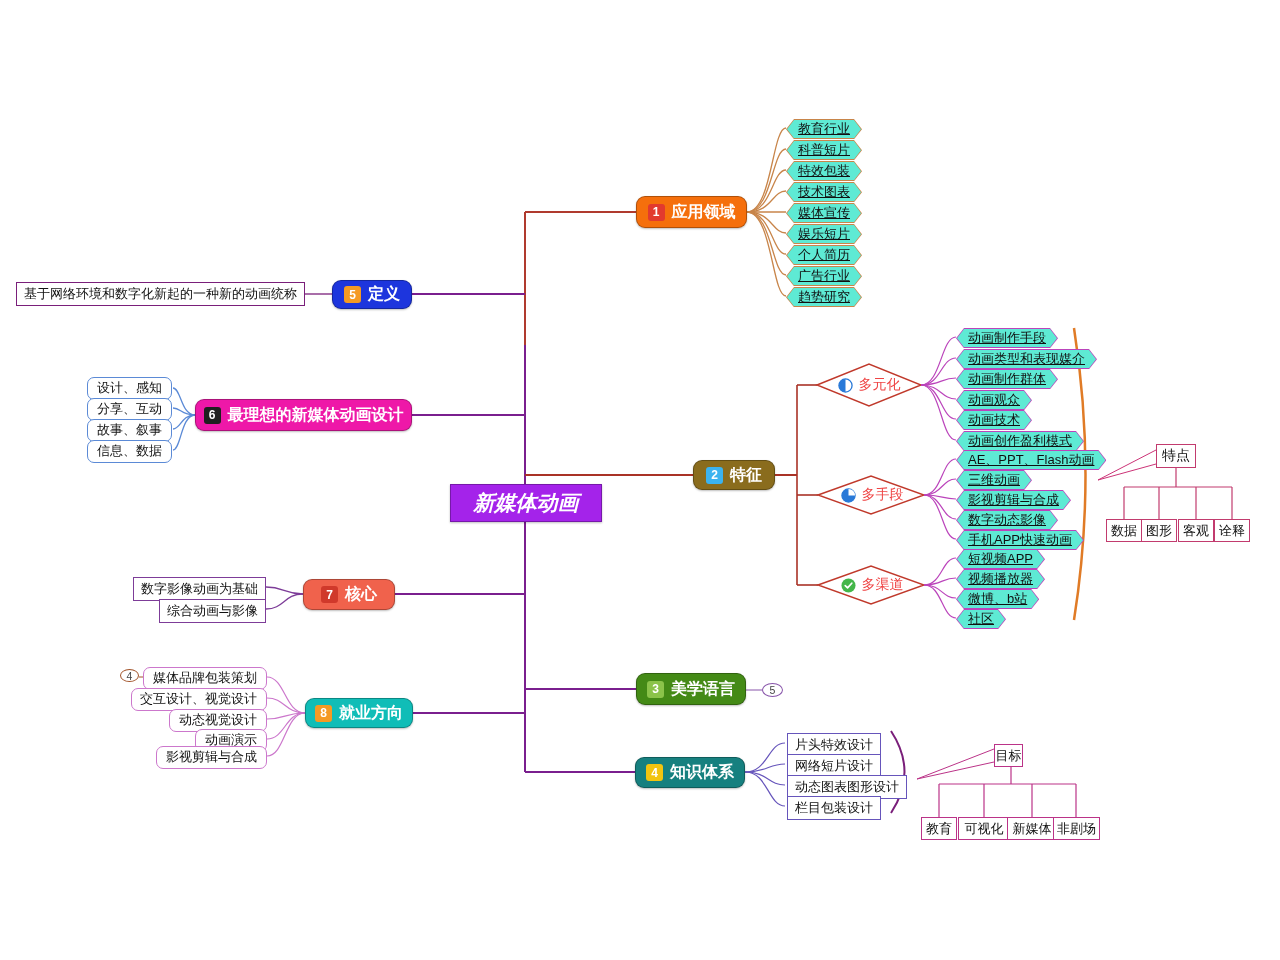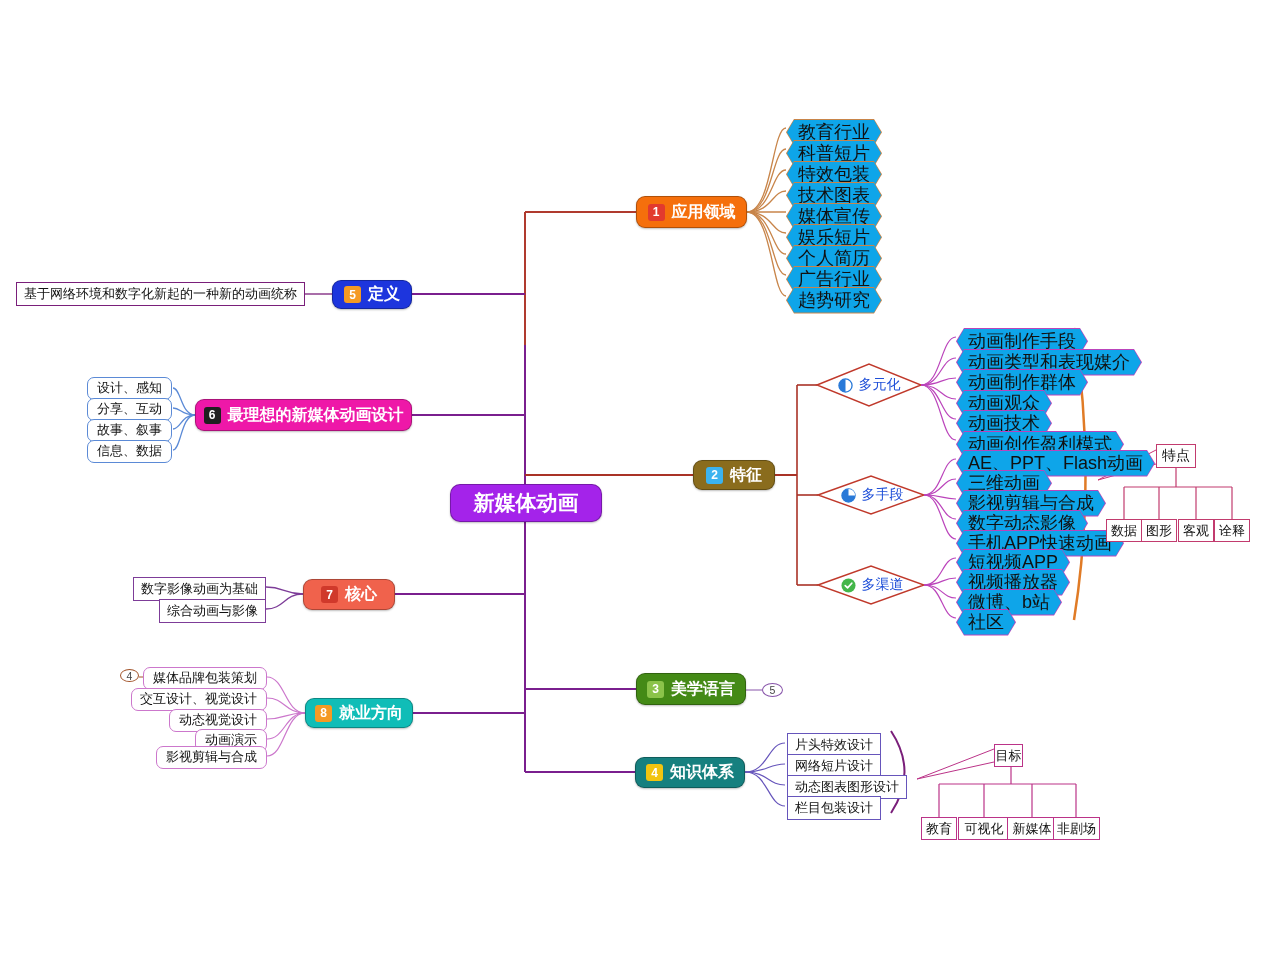--- a/index.html
+++ b/index.html
@@ -14,50 +14,51 @@
   .node{
     position:absolute;display:flex;align-items:center;justify-content:center;gap:7px;
     color:#fff;font-weight:bold;font-size:16px;border-radius:9px;
     box-sizing:border-box;white-space:nowrap;border:1px solid rgba(0,0,0,.28);
     box-shadow:0 1px 2px rgba(0,0,0,.25);
   }
   .badge{
     width:17px;height:17px;border-radius:3px;flex:none;display:flex;align-items:center;
     justify-content:center;font-size:12px;font-weight:bold;color:#fff;
   }
-  .center-node{font-size:21px;border-radius:10px;}
+  .center-node{font-size:21px;border-radius:0;font-style:italic;}
 
   
   .hex{
     position:absolute;background:var(--bc);padding:1px;white-space:nowrap;
     clip-path:polygon(8px 0,calc(100% - 8px) 0,100% 50%,calc(100% - 8px) 100%,8px 100%,0 50%);
   }
   .hex>span{
-    display:block;background:#0ea5e9;padding:1px 11px;font-size:18px;line-height:1.25;
+    display:block;background:#5eead4;padding:1px 11px;font-size:13px;line-height:1.25;
     clip-path:polygon(7px 0,calc(100% - 7px) 0,100% 50%,calc(100% - 7px) 100%,7px 100%,0 50%);
+    text-decoration:underline;
   }
 
   
   .rbox{
     position:absolute;background:#fff;border:1px solid var(--bc);
     padding:2.5px 7px;font-size:13px;line-height:1.3;white-space:nowrap;box-sizing:border-box;
   }
   
   .rrbox{
     position:absolute;background:#fff;border:1px solid var(--bc);border-radius:7px;
     padding:2px 9px;font-size:13px;line-height:1.3;white-space:nowrap;box-sizing:border-box;
   }
   
   .leaf{
     position:absolute;background:#fff;border:1px solid var(--bc);font-size:13px;
     display:flex;align-items:center;justify-content:center;box-sizing:border-box;white-space:nowrap;
   }
   .dlabel{
     position:absolute;display:flex;align-items:center;justify-content:center;gap:6px;
-    font-size:14px;color:#1d4ed8;white-space:nowrap;
+    font-size:14px;color:#ef4444;white-space:nowrap;
   }
   .num-ellipse{
     position:absolute;border:1px solid var(--bc);border-radius:50%;font-size:10.5px;
     display:flex;align-items:center;justify-content:center;background:#fff;color:#444;box-sizing:border-box;
   }
 </style>
 </head>
 <body>
 
 <div id="canvas">

